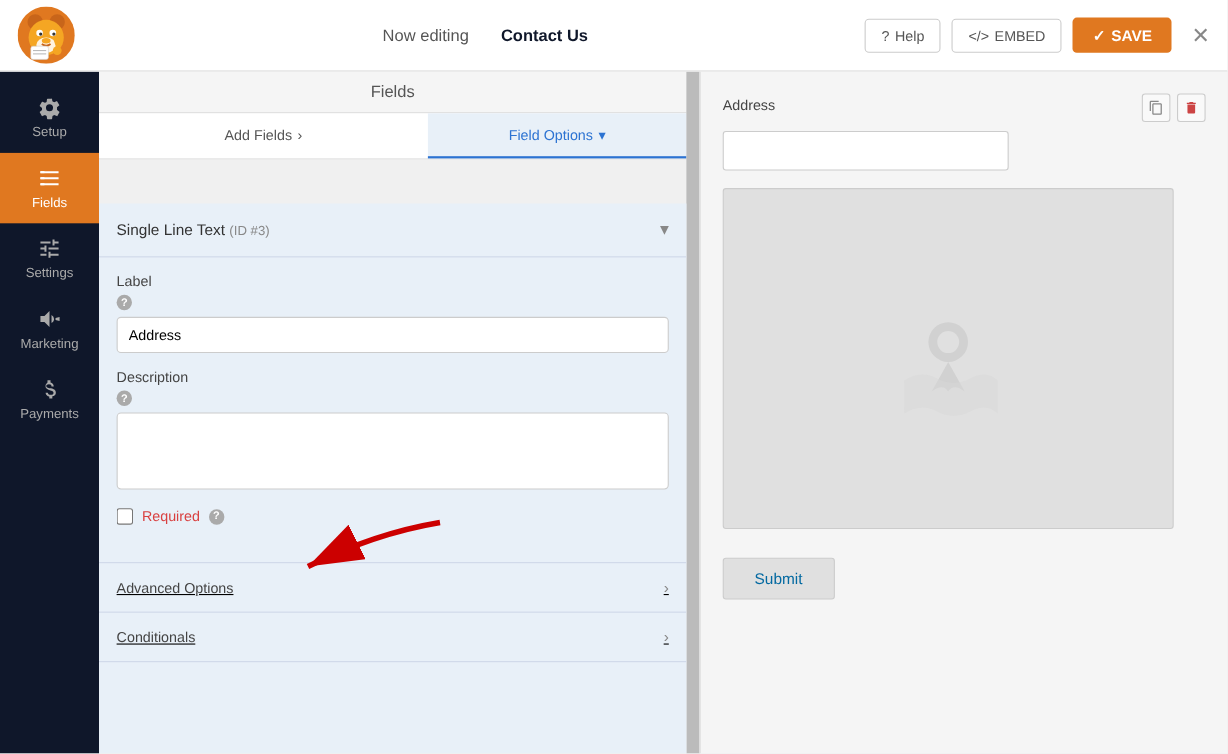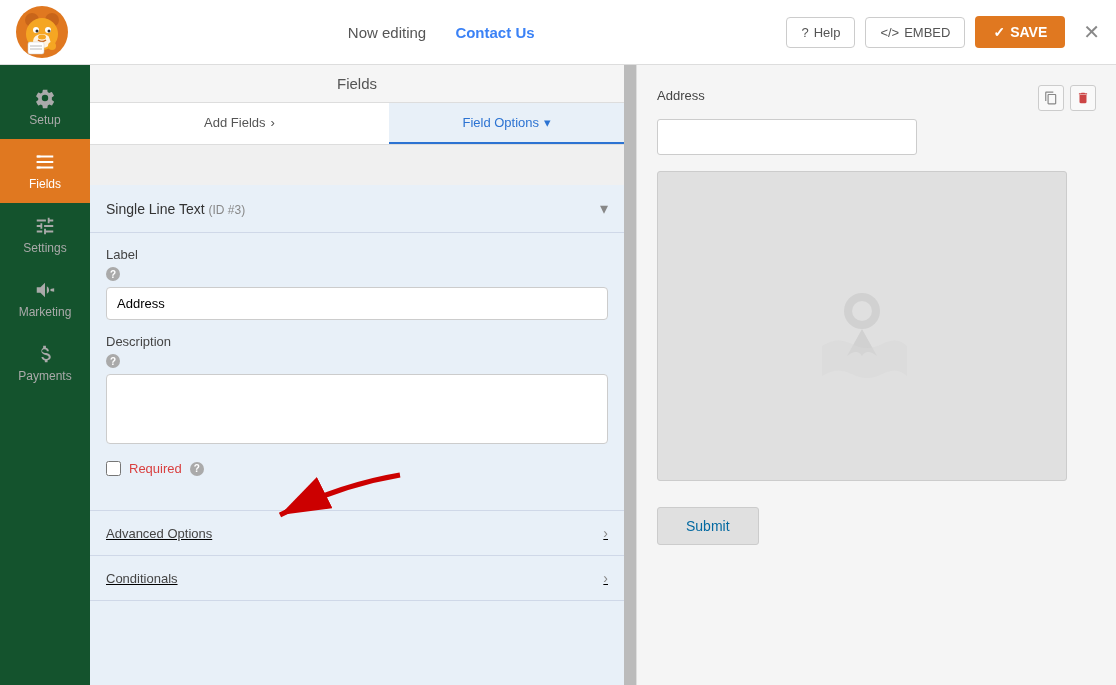--- a/index.html
+++ b/index.html
@@ -24,21 +24,21 @@
       width: 52px;
       height: 52px;
     }
     .top-center {
       flex: 1;
       text-align: center;
       font-size: 15px;
       color: #555;
     }
     .top-center strong {
-      color: #3b82f6;
+      color: #0f172a;
       font-weight: 700;
       margin-left: 25px;
     }
     .top-actions {
       display: flex;
       align-items: center;
       gap: 10px;
     }
     .help-btn {
       background: none;
@@ -88,21 +88,21 @@
 
     
     .main-layout {
       display: flex;
       height: 620px;
     }
 
     
     .sidebar {
       width: 90px;
-      background: #14532d;
+      background: #0f172a;
       display: flex;
       flex-direction: column;
       align-items: center;
       padding-top: 10px;
     }
     .sidebar-item {
       display: flex;
       flex-direction: column;
       align-items: center;
       color: #aaa;

